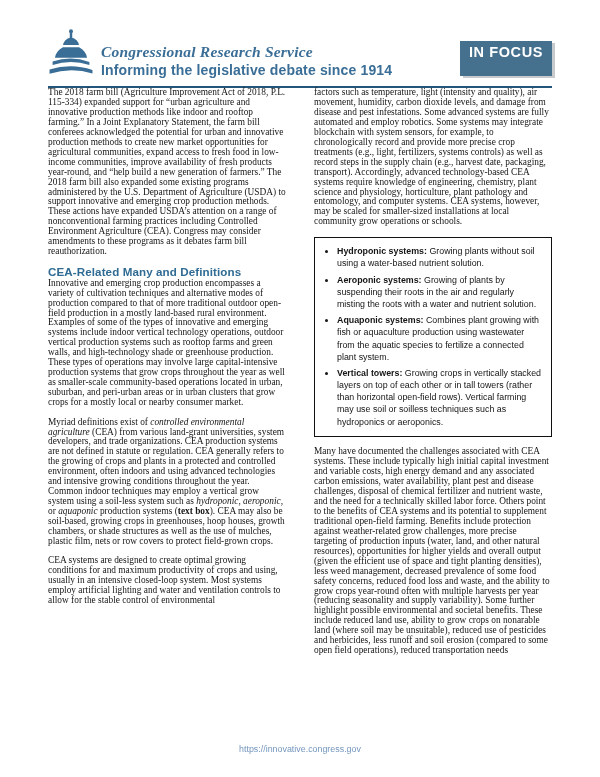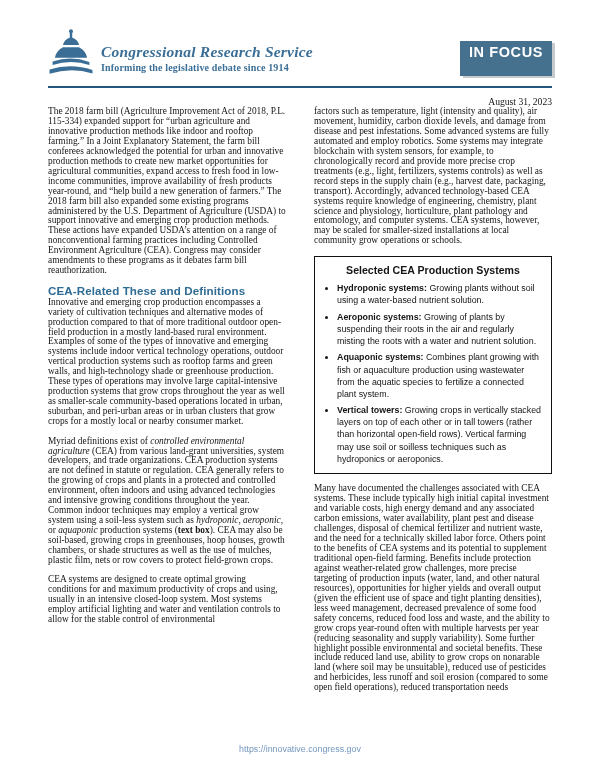--- a/index.html
+++ b/index.html
@@ -16,21 +16,21 @@
        font-family:"Liberation Serif",serif;color:var(--text-color);}
   .page{width:600px;height:777px;padding:26px 48px 0 48px;position:relative;}
 
   
   .header{display:flex;justify-content:space-between;align-items:center;height:58px;}
   .logo-group{display:flex;align-items:flex-start;}
   .logo-svg{width:46px;height:56px;margin-right:7px;flex:0 0 auto;}
   .logo-textblock{padding-top:16px;}
   .wordmark{font-family:"Liberation Serif",serif;font-style:italic;font-weight:bold;
             font-size:15.5px;color:var(--brand-blue);letter-spacing:.2px;white-space:nowrap;}
-  .tagline{font-family:Liberation Serif, serif;font-weight:bold;font-size:10px;
+  .tagline{font-family:Liberation Sans, sans-serif;font-weight:bold;font-size:14px;
            color:var(--brand-blue);margin-top:1px;letter-spacing:.15px;}
   .badge{align-self:flex-end;margin-bottom:8px;background:var(--badge-bg);color:#fff;
          font-family:"Liberation Sans",sans-serif;font-weight:bold;font-size:14.5px;
          letter-spacing:.6px;padding:3px 9px 16px 9px;box-shadow:3px 2px 0 #c6cacd;}
   .rule{border-bottom:2.2px solid var(--rule-blue);margin-top:2px;}
 
   .date{font-size:9.6px;text-align:right;margin-top:8px;}
   .title{font-size:19.5px;font-weight:bold;text-align:center;margin:1px 0 10px 0;
          font-family:"Liberation Serif",serif;letter-spacing:.2px;}
 
@@ -73,37 +73,35 @@
       </svg>
       <div class="logo-textblock">
         <div class="wordmark">Congressional Research Service</div>
         <div class="tagline">Informing the legislative debate since 1914</div>
       </div>
     </div>
     <div class="badge">IN FOCUS</div>
   </div>
   <div class="rule"></div>
 
-  <div class="date">August 31, 2023</div>
 
   <div class="columns">
 
     <div class="col">
       <p>The 2018 farm bill (Agriculture Improvement Act of 2018, P.L. 115-334) expanded support for “urban agriculture and innovative production methods like indoor and rooftop farming.” In a Joint Explanatory Statement, the farm bill conferees acknowledged the potential for urban and innovative production methods to create new market opportunities for agricultural communities, expand access to fresh food in low-income communities, improve availability of fresh products year-round, and “help build a new generation of farmers.” The 2018 farm bill also expanded some existing programs administered by the U.S. Department of Agriculture (USDA) to support innovative and emerging crop production methods. These actions have expanded USDA’s attention on a range of nonconventional farming practices including Controlled Environment Agriculture (CEA). Congress may consider amendments to these programs as it debates farm bill reauthorization.</p>
-      <h2>CEA-Related These and Definitions</h2>
+      <h2>CEA-Related Many and Definitions</h2>
       <p>Innovative and emerging crop production encompasses a variety of cultivation techniques and alternative modes of production compared to that of more traditional outdoor open-field production in a mostly land-based rural environment. Examples of some of the types of innovative and emerging systems include indoor vertical technology operations, outdoor vertical production systems such as rooftop farms and green walls, and high-technology shade or greenhouse production. These types of operations may involve large capital-intensive production systems that grow crops throughout the year as well as smaller-scale community-based operations located in urban, suburban, and peri-urban areas or in urban clusters that grow crops for a mostly local or nearby consumer market.</p>
       <p><span>Myriad definitions exist of </span><span style="font-style: italic;">controlled environmental agriculture</span><span> (CEA) from various land-grant universities, system developers, and trade organizations. CEA production systems are not defined in statute or regulation. CEA generally refers to the growing of crops and plants in a protected and controlled environment, often indoors and using advanced technologies and intensive growing conditions throughout the year. Common indoor techniques may employ a vertical grow system using a soil-less system such as </span><span style="font-style: italic;">hydroponic</span><span>, </span><span style="font-style: italic;">aeroponic</span><span>, or </span><span style="font-style: italic;">aquaponic</span><span> production systems (</span><span style="font-weight: bold;">text box</span><span>). CEA may also be soil-based, growing crops in greenhouses, hoop houses, growth chambers, or shade structures as well as the use of mulches, plastic film, nets or row covers to protect field-grown crops.</span></p>
       <p>CEA systems are designed to create optimal growing conditions for and maximum productivity of crops and using, usually in an intensive closed-loop system. Most systems employ artificial lighting and water and ventilation controls to allow for the stable control of environmental</p>
     </div>
 
     <div class="col">
       <p>factors such as temperature, light (intensity and quality), air movement, humidity, carbon dioxide levels, and damage from disease and pest infestations. Some advanced systems are fully automated and employ robotics. Some systems may integrate blockchain with system sensors, for example, to chronologically record and provide more precise crop treatments (e.g., light, fertilizers, systems controls) as well as record steps in the supply chain (e.g., harvest date, packaging, transport). Accordingly, advanced technology-based CEA systems require knowledge of engineering, chemistry, plant science and physiology, horticulture, plant pathology and entomology, and computer systems. CEA systems, however, may be scaled for smaller-sized installations at local community grow operations or schools.</p>
 
       <div class="textbox">
-        <div class="box-title">Selected CEA Production Systems</div>
         <ul>
           <li><span class="term">Hydroponic systems:</span><span> Growing plants without soil using a water-based nutrient solution.</span></li>
           <li><span class="term">Aeroponic systems:</span><span> Growing of plants by suspending their roots in the air and regularly misting the roots with a water and nutrient solution.</span></li>
           <li><span class="term">Aquaponic systems:</span><span> Combines plant growing with fish or aquaculture production using wastewater from the aquatic species to fertilize a connected plant system.</span></li>
           <li><span class="term">Vertical towers:</span><span> Growing crops in vertically stacked layers on top of each other or in tall towers (rather than horizontal open-field rows). Vertical farming may use soil or soilless techniques such as hydroponics or aeroponics.</span></li>
         </ul>
       </div>
 
       <p>Many have documented the challenges associated with CEA systems. These include typically high initial capital investment and variable costs, high energy demand and any associated carbon emissions, water availability, plant pest and disease challenges, disposal of chemical fertilizer and nutrient waste, and the need for a technically skilled labor force. Others point to the benefits of CEA systems and its potential to supplement traditional open-field farming. Benefits include protection against weather-related grow challenges, more precise targeting of production inputs (water, land, and other natural resources), opportunities for higher yields and overall output (given the efficient use of space and tight planting densities), less weed management, decreased prevalence of some food safety concerns, reduced food loss and waste, and the ability to grow crops year-round often with multiple harvests per year (reducing seasonality and supply variability). Some further highlight possible environmental and societal benefits. These include reduced land use, ability to grow crops on nonarable land (where soil may be unsuitable), reduced use of pesticides and herbicides, less runoff and soil erosion (compared to some open field operations), reduced transportation needs</p>
     </div>

